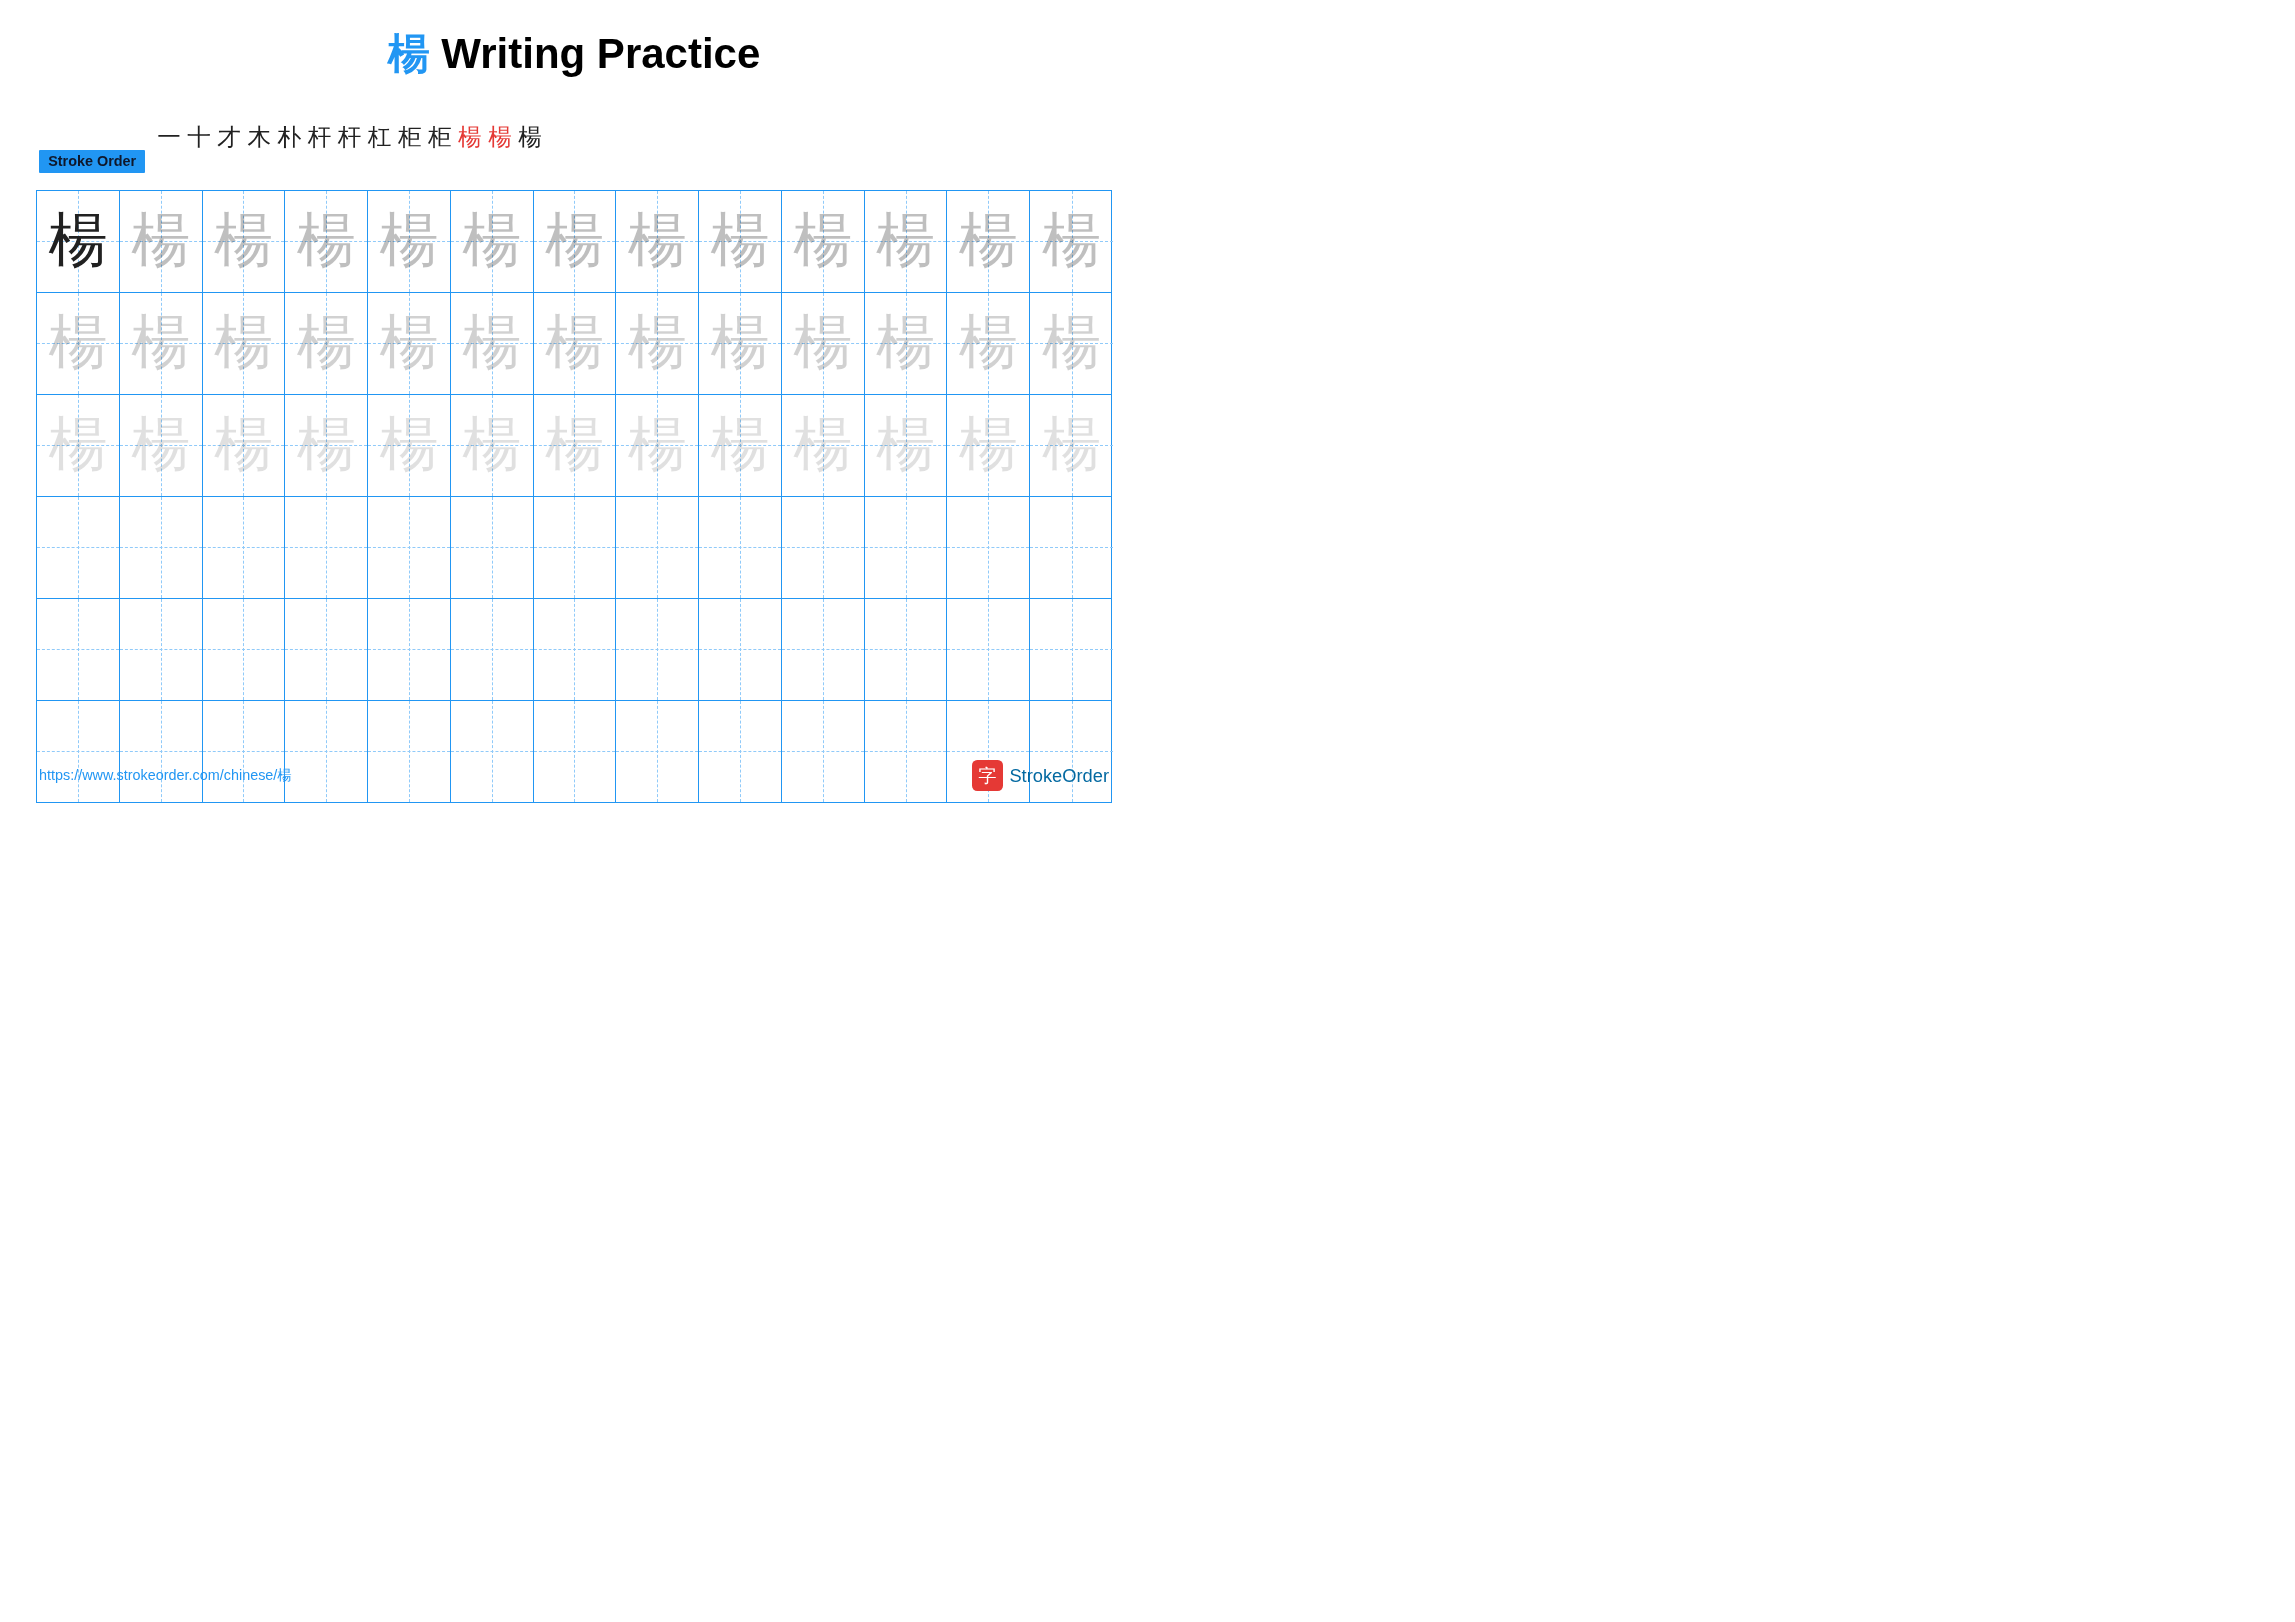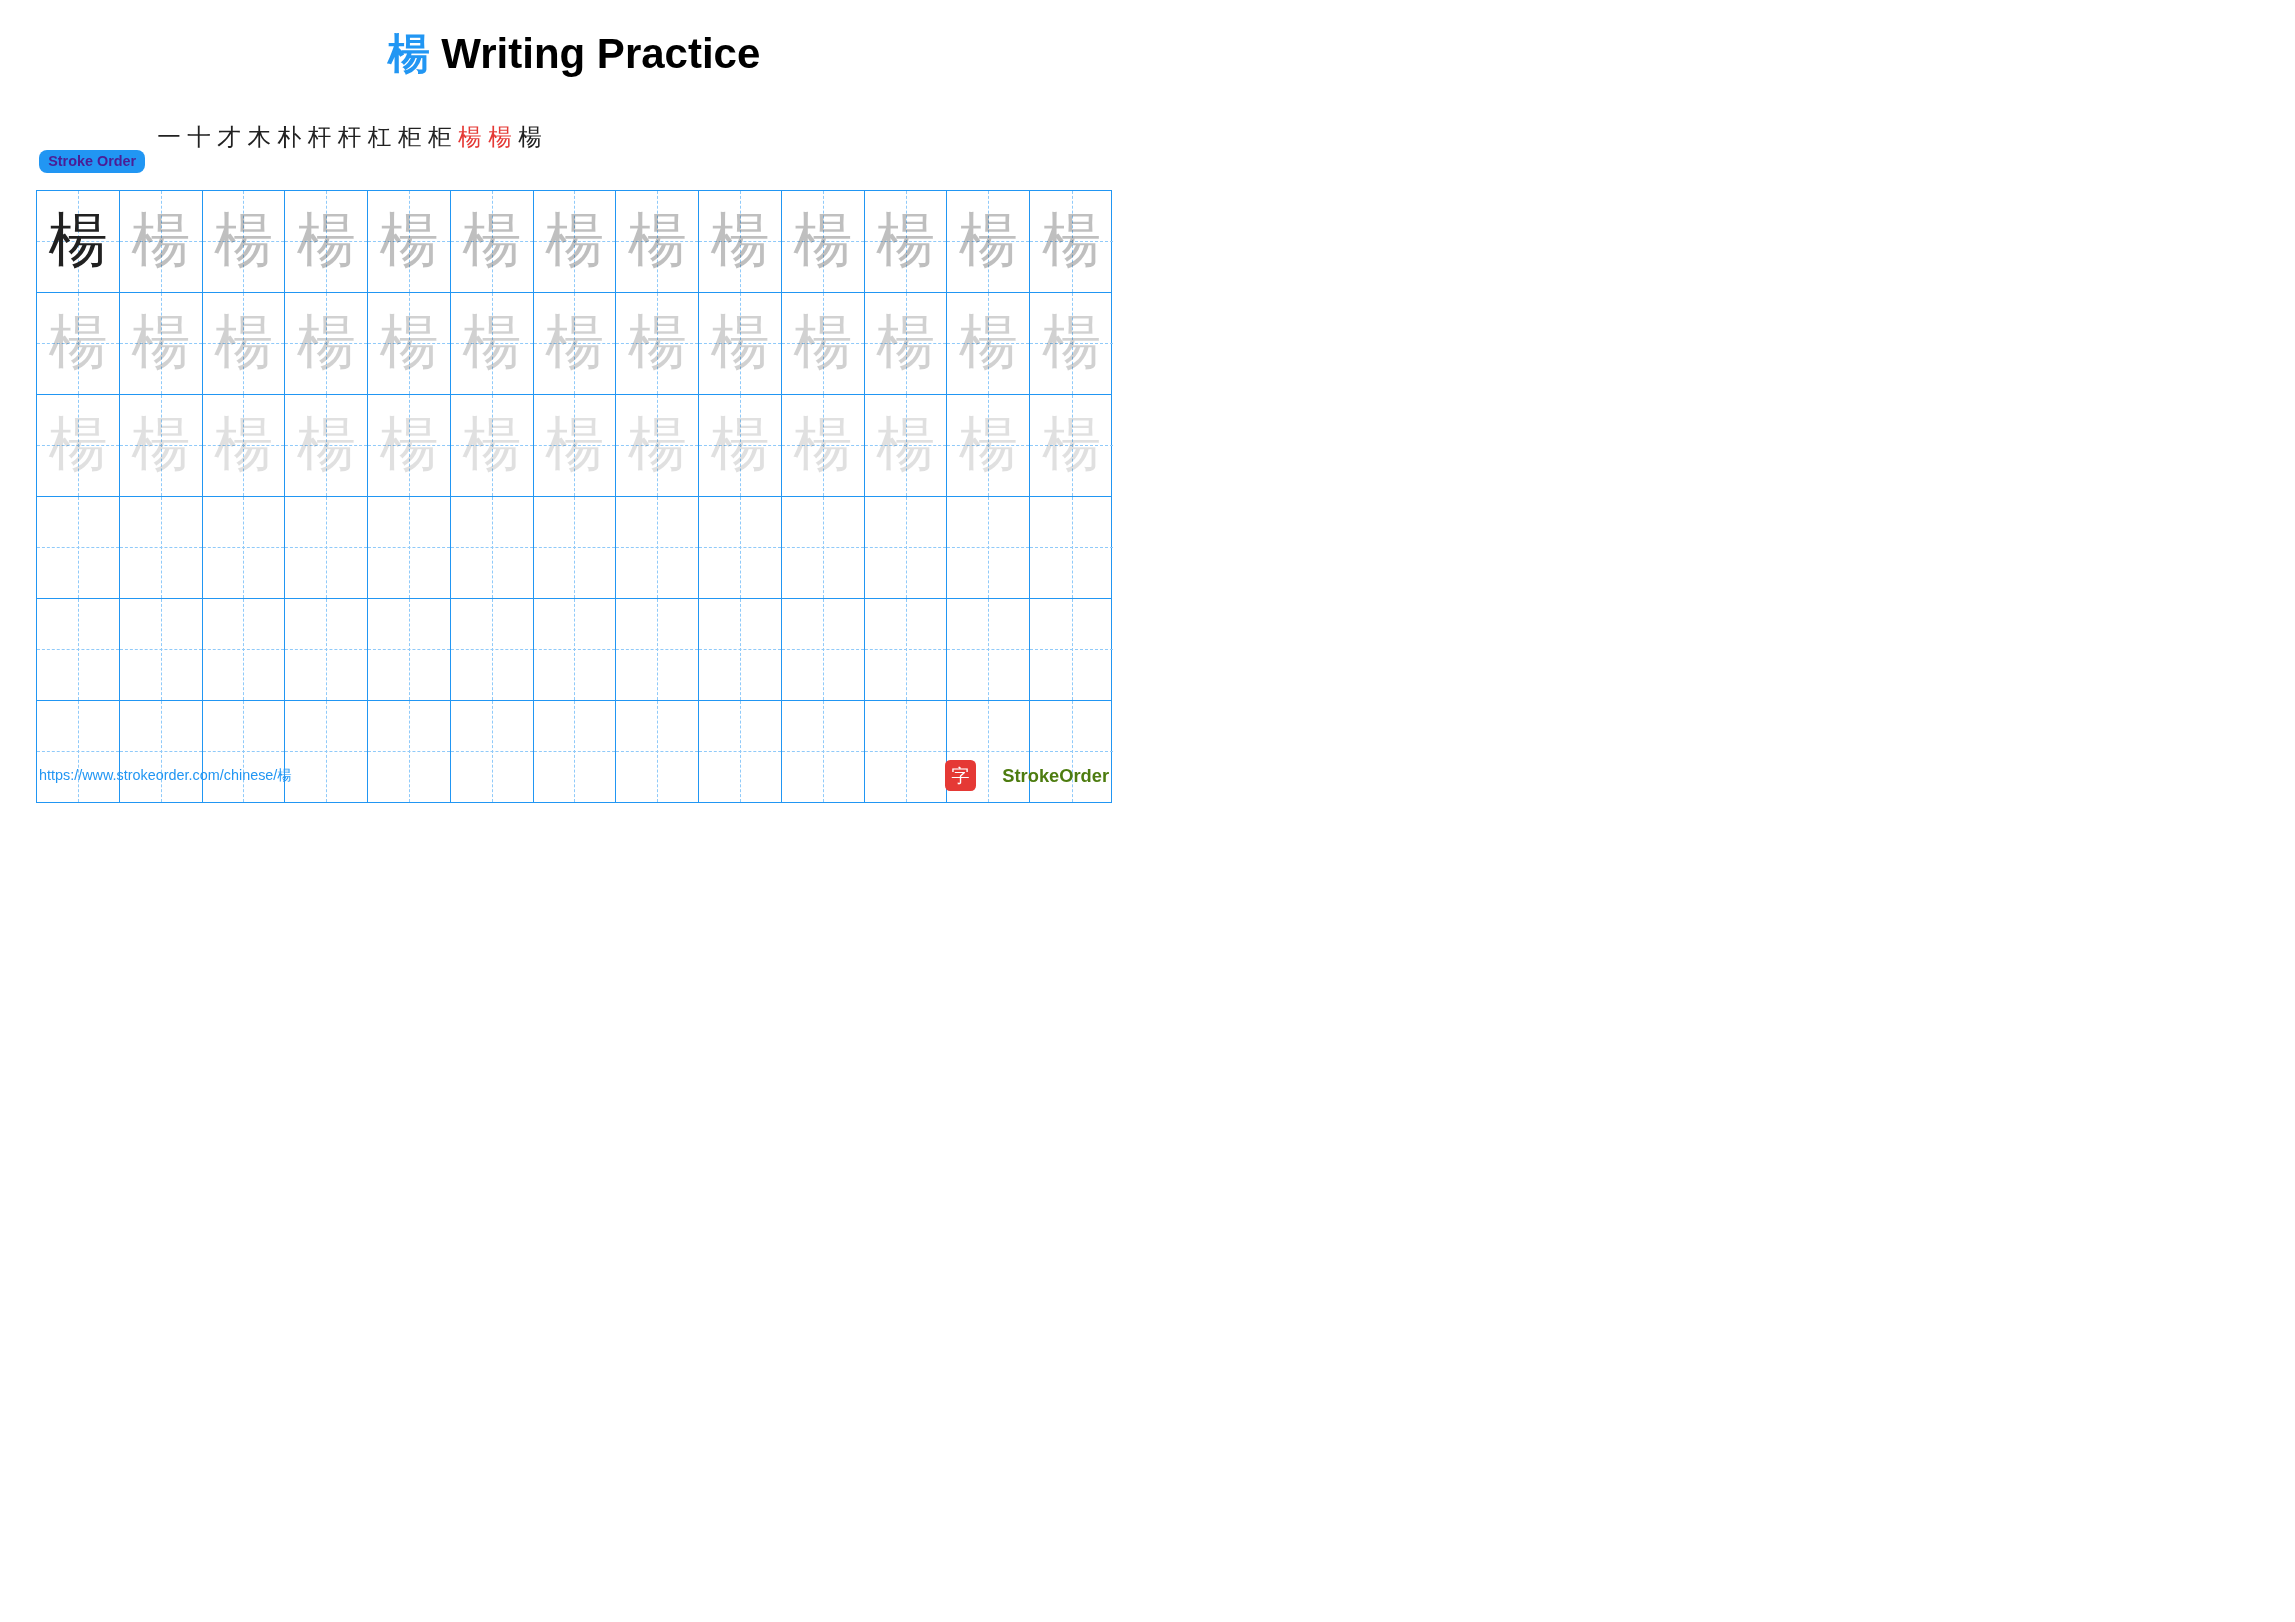--- a/index.html
+++ b/index.html
@@ -30,25 +30,25 @@
 
     .stroke-order-row {
       display: flex;
       align-items: center;
       padding: 6.5px 39px;
       margin-bottom: 9.8px;
       gap: 11.8px;
     }
     .stroke-order-badge {
       background: #2196F3;
-      color: #4c1d95;
+      color: #0f172a;
       font-size: 14.4px;
       font-weight: bold;
       padding: 3.9px 9.2px;
-      border-radius: 8px;
+      border-radius: 1px;
       white-space: nowrap;
       margin-top: 48px;
     }
     .stroke-chars {
       display: flex;
       align-items: center;
       gap: 6.5px;
     }
     .stroke-char {
       font-size: 23.6px;
@@ -140,23 +140,22 @@
       border-radius: 5.2px;
       display: flex;
       align-items: center;
       justify-content: center;
       color: white;
       font-size: 18.3px;
       font-family: serif;
     }
     .footer-logo-text {
       font-size: 18.3px;
-      font-weight: bold;
-      color: #4d7c0f;
-      margin-left: 20px;
+      font-weight: normal;
+      color: #0369a1;
     }
   </style>
 </head>
 <body>
 
 <div class="page-title">
   <span class="char">楊</span><span class="text"> Writing Practice</span>
 </div>
 
 <div class="stroke-order-row">

